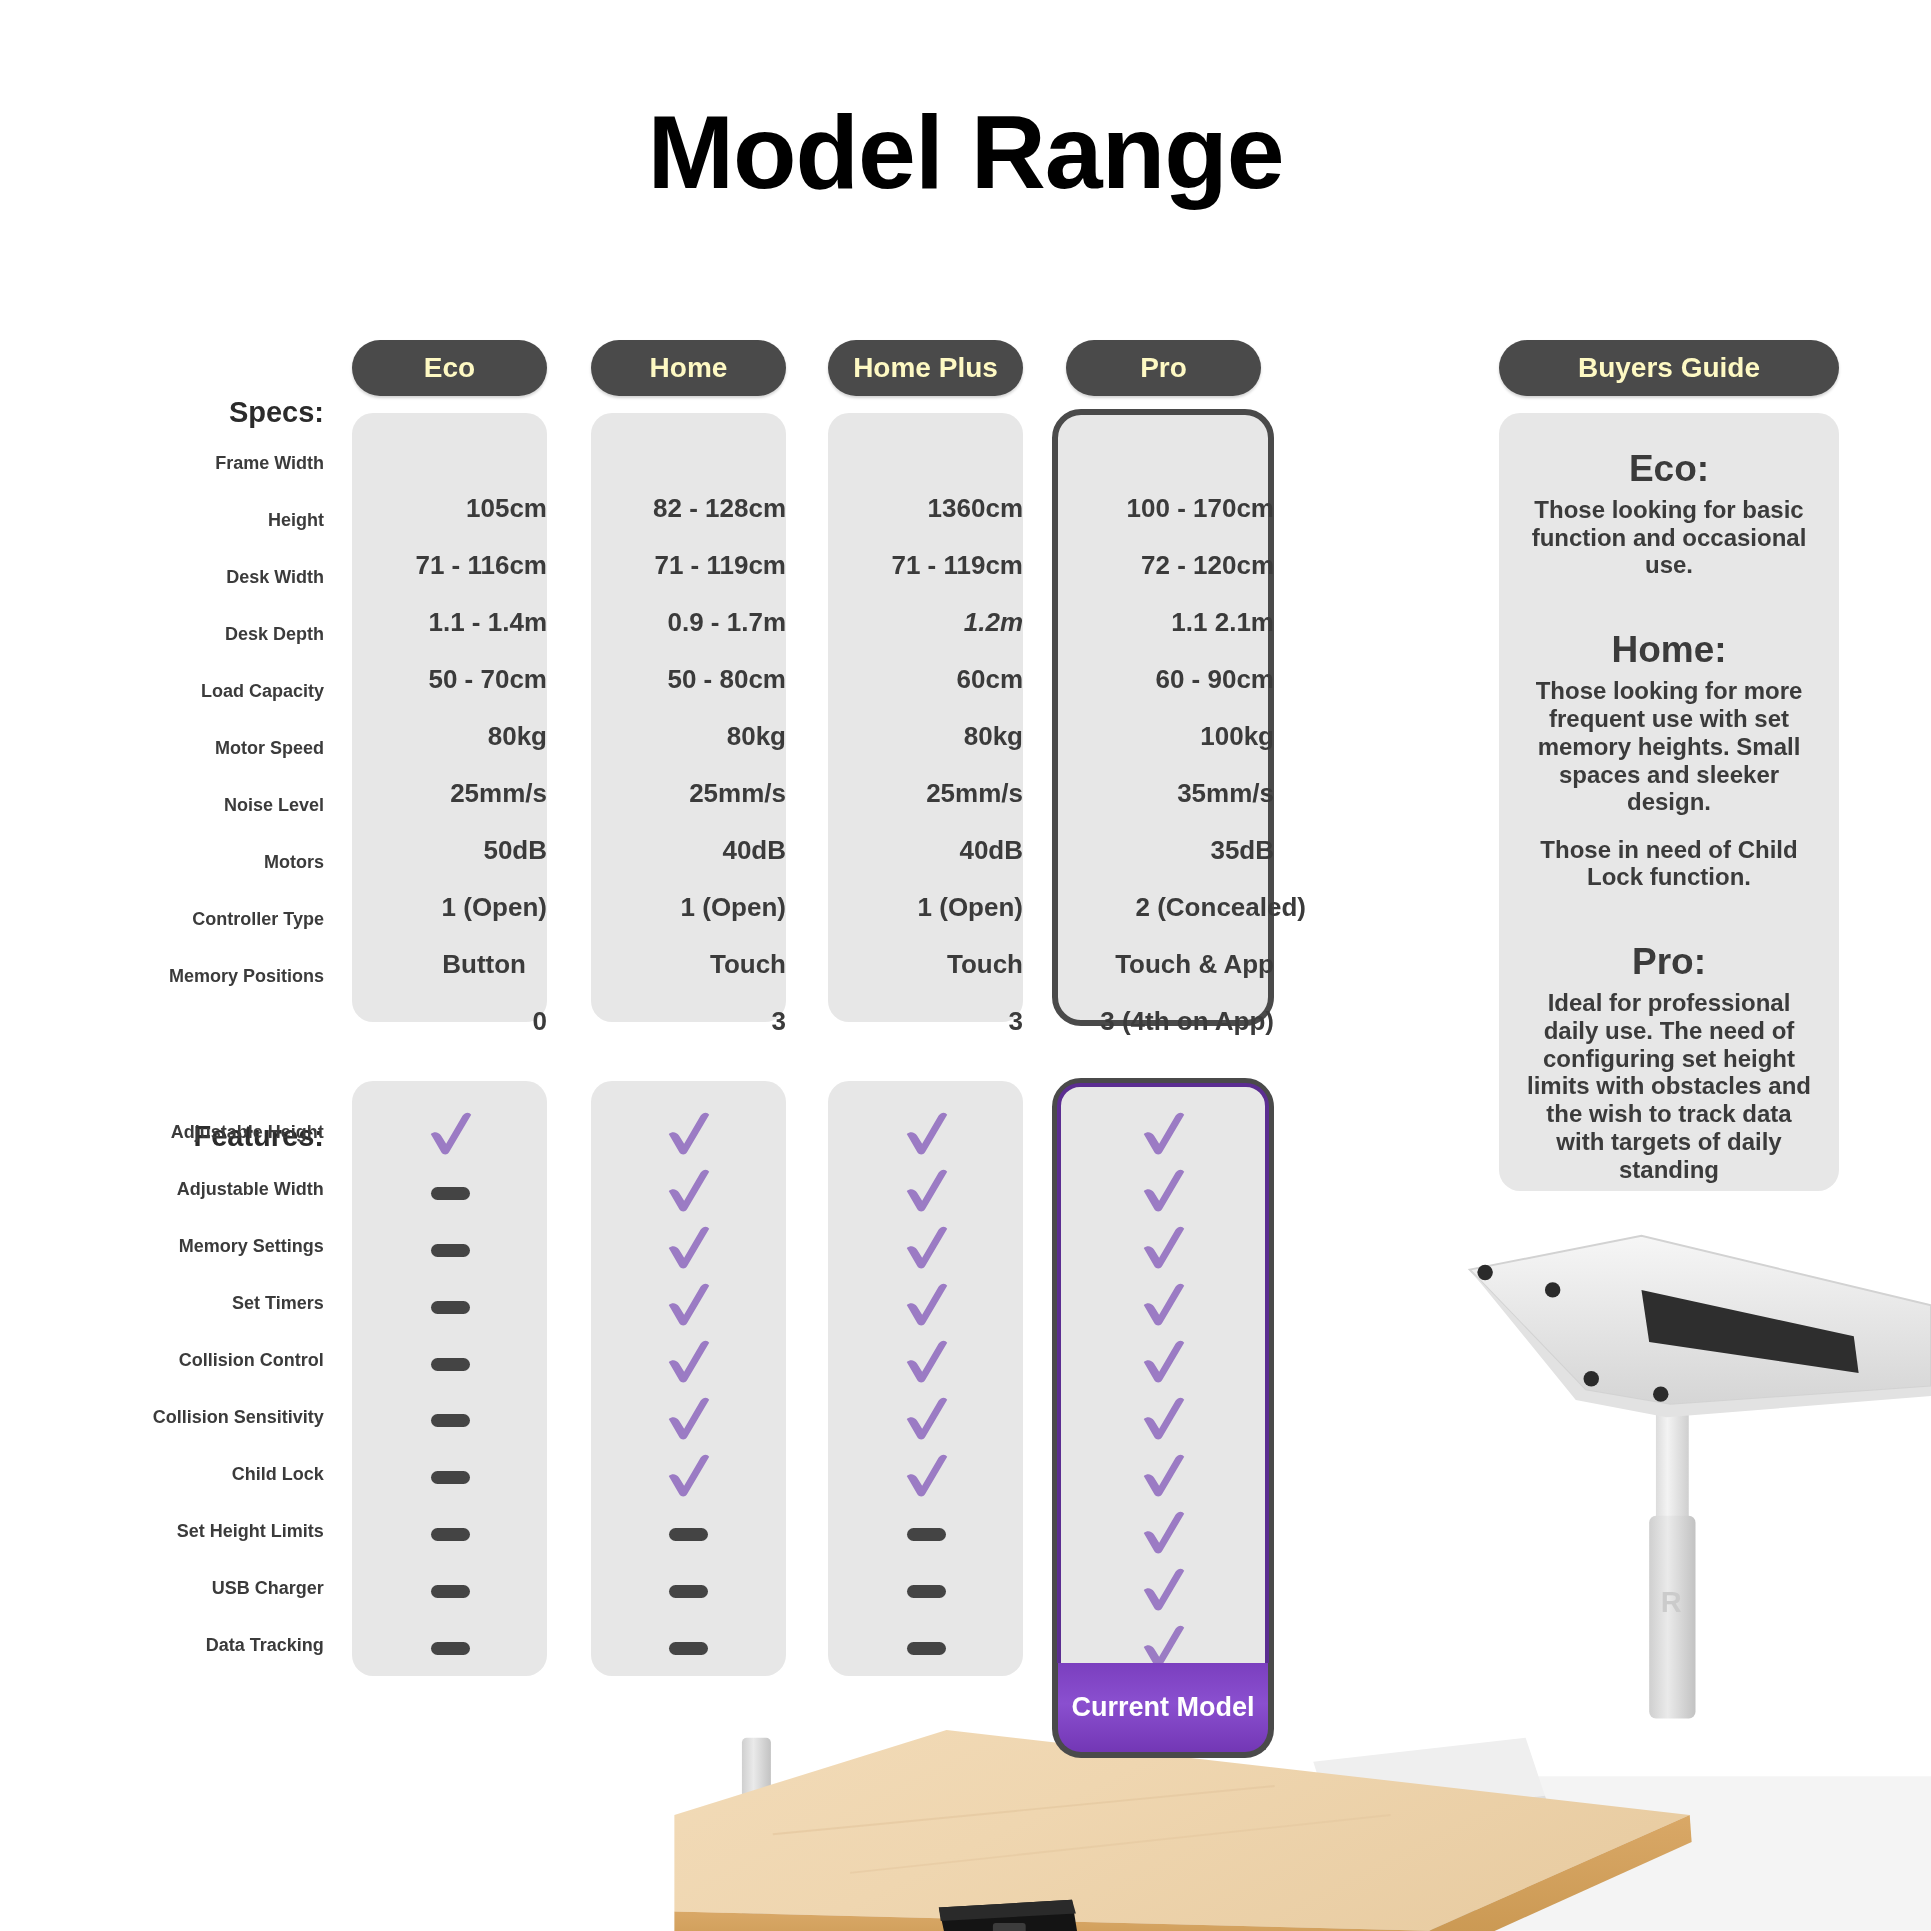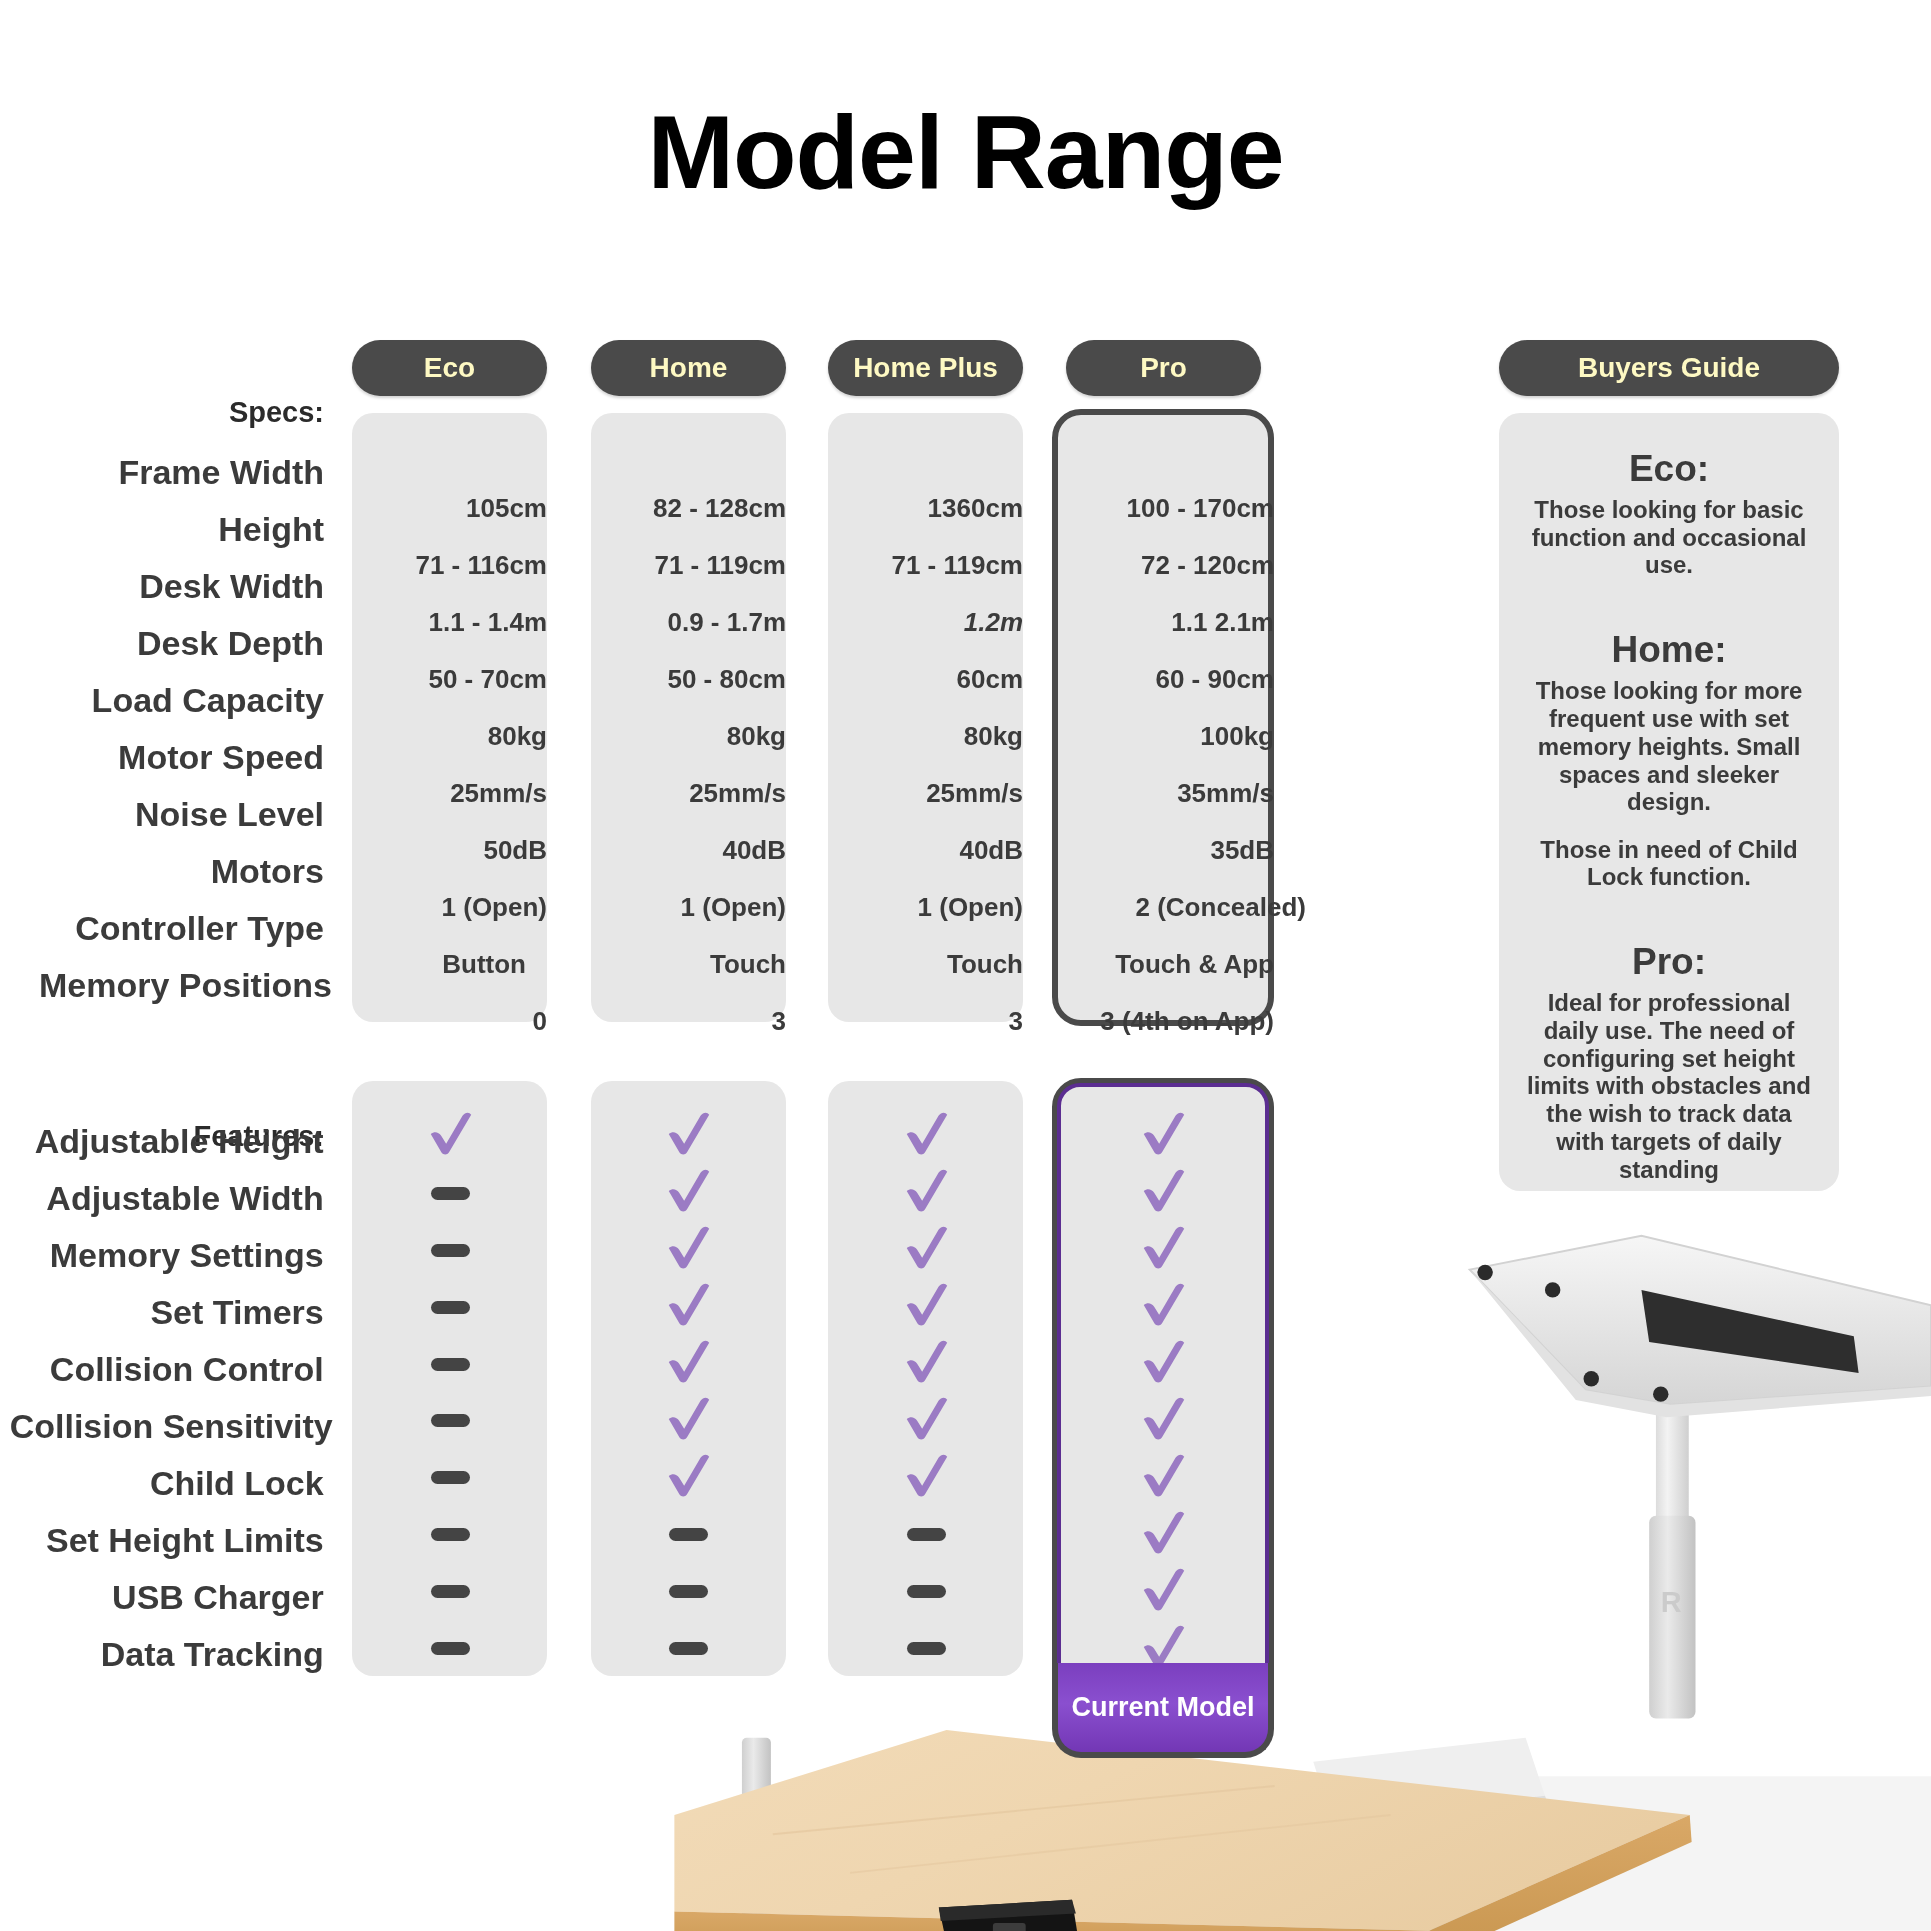--- a/index.html
+++ b/index.html
@@ -64,21 +64,21 @@
   .section-label {
     position: absolute;
     text-align: right;
     font-size: 29px; font-weight: 700; color: #2b2b2b;
   }
 
   
   .row-label {
     position: absolute;
     text-align: right;
-    font-size: 34px; font-weight: 700; color: #3b3b3b;
+    font-size: 18px; font-weight: 700; color: #3b3b3b;
     white-space: nowrap;
   }
 
   
   .cell {
     position: absolute;
     text-align: right;
     font-size: 26px; font-weight: 700; color: #3b3b3b;
     white-space: nowrap;
     margin-top: 40px;

